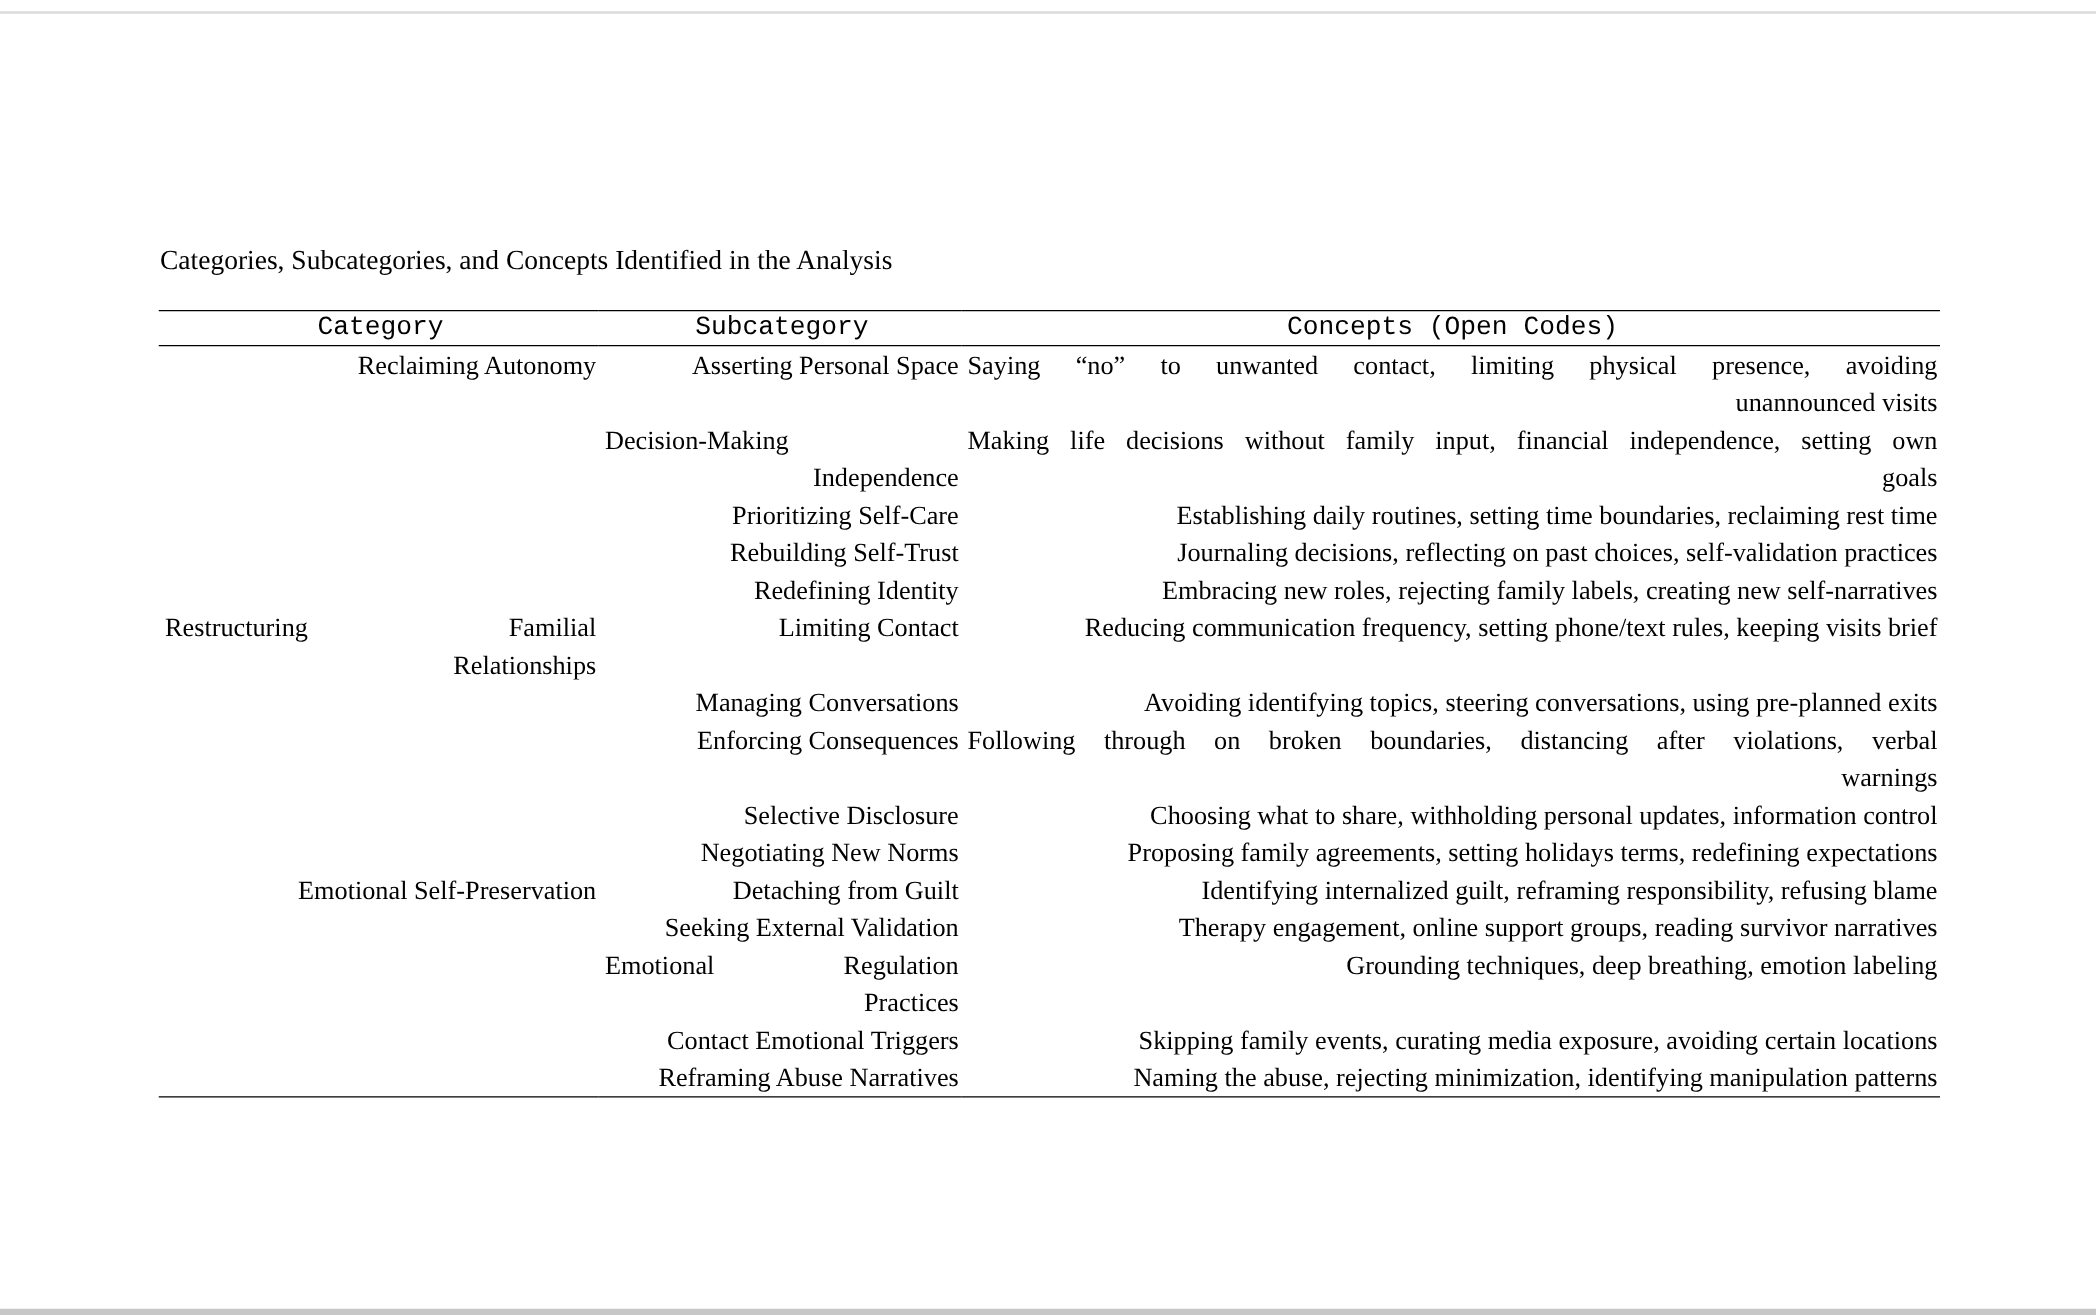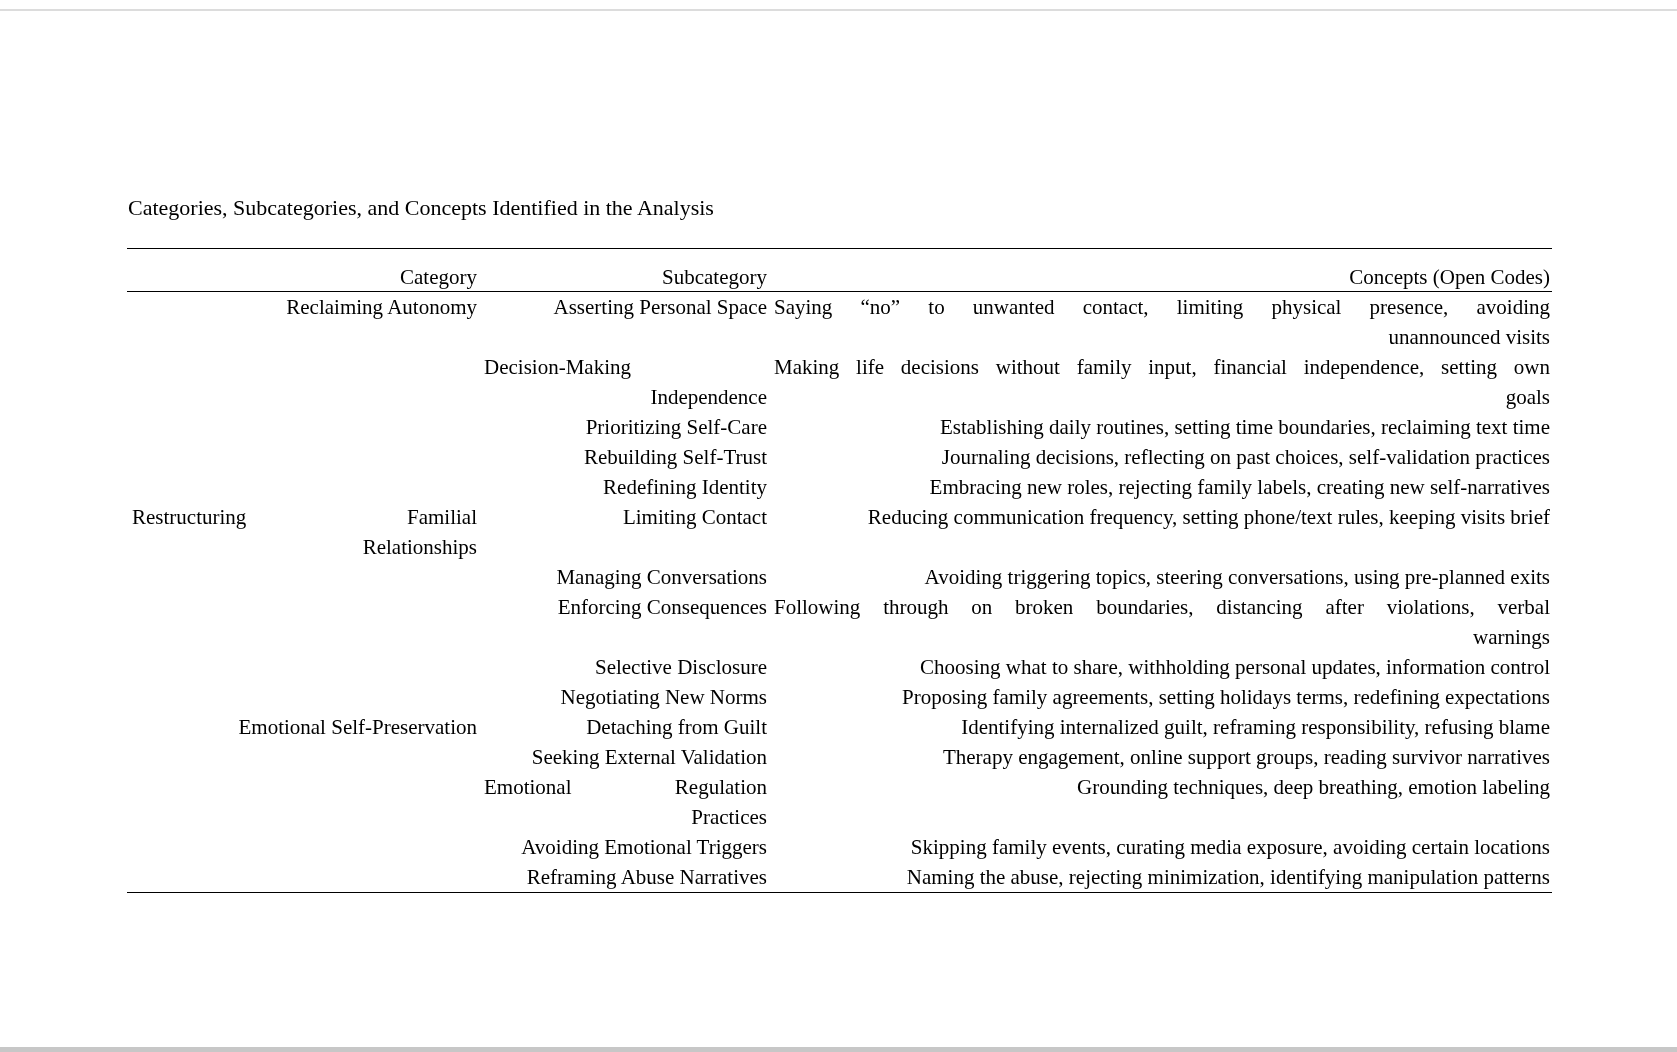--- a/index.html
+++ b/index.html
@@ -44,28 +44,29 @@
     table-layout: fixed;
     font-size: 21px;
     border-top: 1.5px solid #000;
     border-bottom: 1.5px solid #000;
   }
   col.c1 { width: 352px; }
   col.c2 { width: 290px; }
   col.c3 { width: 783px; }
   th {
     font-weight: normal;
-    text-align: right;
+    text-align: center;
     height: 27px;
     line-height: 27px;
     vertical-align: middle;
     border-bottom: 1.5px solid #000;
-    padding: 15px 2px 0 5px;
+    padding: 0 2px 0 5px;
     overflow: hidden;
     white-space: nowrap;
+    font-family: Liberation Mono, monospace;
   }
   td {
     vertical-align: top;
     padding: 0 2px 0 5px;
     overflow: hidden;
   }
   .jline {
     line-height: 30px;
     text-align: right;
   }
@@ -118,21 +119,21 @@
             <div class="jline stretch">Making life decisions without family input, financial independence, setting own</div>
             <div class="jline">goals</div>
           </td>
   </tr>
         <tr>
     <td></td>
     <td>
             <div class="jline">Prioritizing Self-Care</div>
           </td>
     <td>
-            <div class="jline">Establishing daily routines, setting time boundaries, reclaiming text time</div>
+            <div class="jline">Establishing daily routines, setting time boundaries, reclaiming rest time</div>
           </td>
   </tr>
         <tr>
     <td></td>
     <td>
             <div class="jline">Rebuilding Self-Trust</div>
           </td>
     <td>
             <div class="jline">Journaling decisions, reflecting on past choices, self-validation practices</div>
           </td>
@@ -157,21 +158,21 @@
     <td>
             <div class="jline">Reducing communication frequency, setting phone/text rules, keeping visits brief</div>
           </td>
   </tr>
         <tr>
     <td></td>
     <td>
             <div class="jline">Managing Conversations</div>
           </td>
     <td>
-            <div class="jline">Avoiding triggering topics, steering conversations, using pre-planned exits</div>
+            <div class="jline">Avoiding identifying topics, steering conversations, using pre-planned exits</div>
           </td>
   </tr>
         <tr>
     <td></td>
     <td>
             <div class="jline">Enforcing Consequences</div>
           </td>
     <td>
             <div class="jline stretch">Following through on broken boundaries, distancing after violations, verbal</div>
             <div class="jline">warnings</div>
@@ -221,21 +222,21 @@
             <div class="jline stretch">Emotional Regulation</div>
             <div class="jline">Practices</div>
           </td>
     <td>
             <div class="jline">Grounding techniques, deep breathing, emotion labeling</div>
           </td>
   </tr>
         <tr>
     <td></td>
     <td>
-            <div class="jline">Avoiding Emotional Triggers</div>
+            <div class="jline">Contact Emotional Triggers</div>
           </td>
     <td>
             <div class="jline">Skipping family events, curating media exposure, avoiding certain locations</div>
           </td>
   </tr>
         <tr>
     <td></td>
     <td>
             <div class="jline">Reframing Abuse Narratives</div>
           </td>

